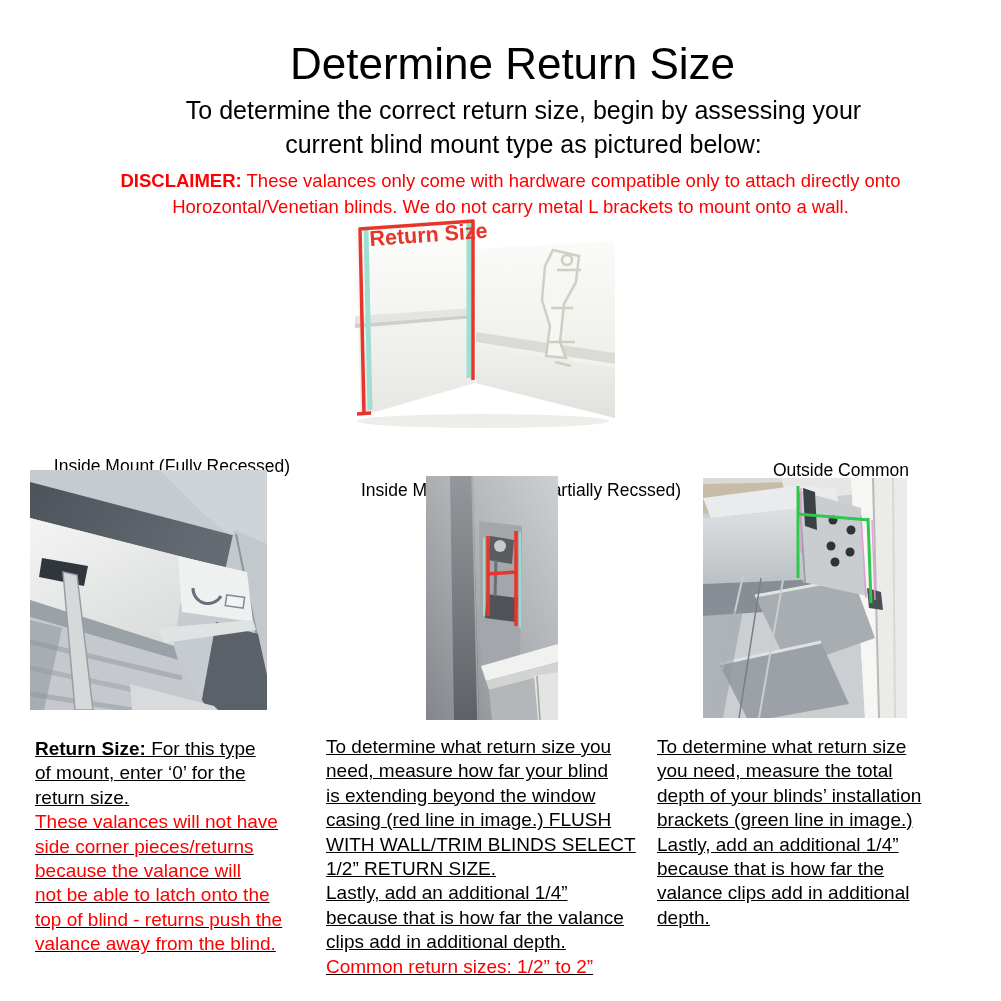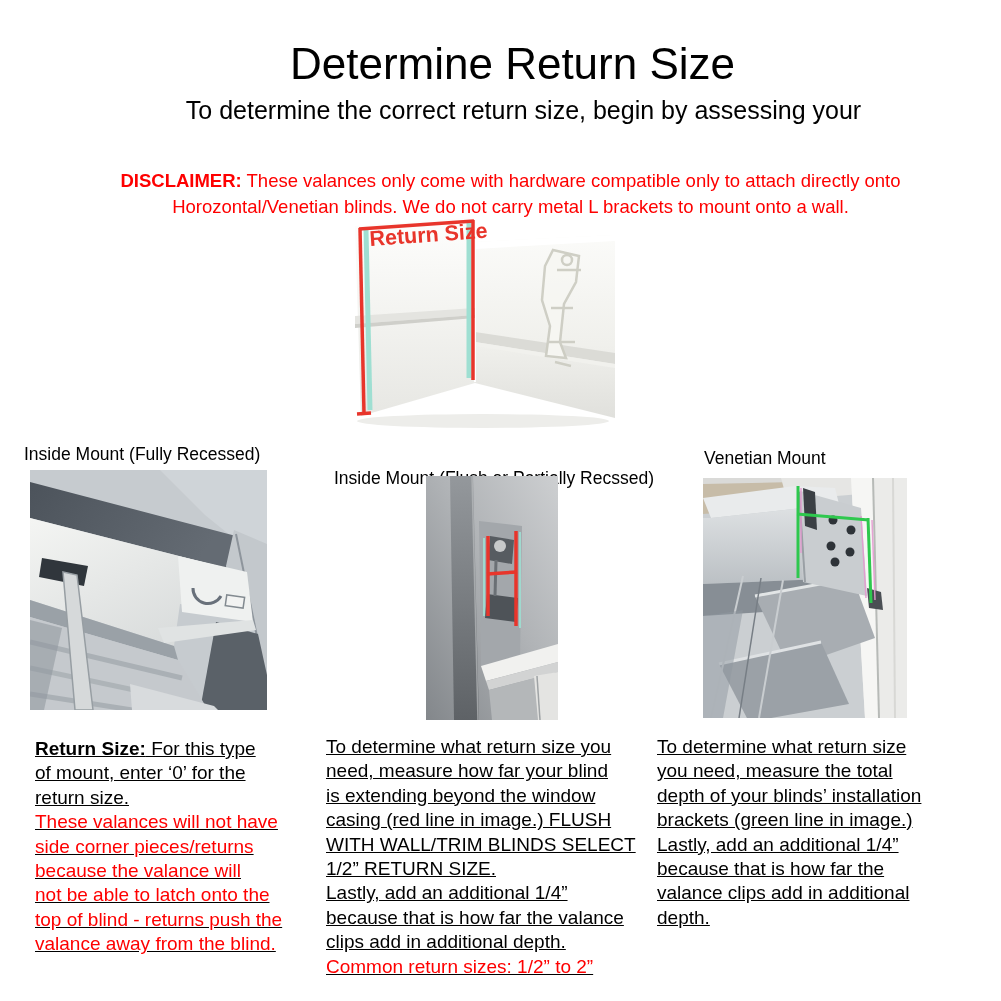--- a/index.html
+++ b/index.html
@@ -14,39 +14,39 @@
               font-size:18.5px;line-height:25.5px;color:var(--text_red,#fe0000);}
   .disclaimer strong{font-weight:700;}
 
   .photo{position:absolute;}
   .photo svg{display:block;width:100%;height:100%;}
   .hero{left:343px;top:212px;width:275px;height:218px;}
   .ph1{left:30px;top:470px;width:237px;height:240px;}
   .ph2{left:426px;top:476px;width:132px;height:244px;}
   .ph3{left:703px;top:478px;width:204px;height:240px;}
 
-  .collabel{position:absolute;margin:4px;text-align:left;font-size:17.5px;line-height:20px;}
+  .collabel{position:absolute;margin:16px;text-align:center;font-size:17.5px;line-height:20px;}
   .lab1{left:20px;top:440px;width:272px;}
   .lab2{left:330px;top:464px;width:350px;}
   .lab3{left:700px;top:444px;width:250px;}
 
   .coltext{position:absolute;margin:0;font-size:19px;line-height:24.4px;white-space:pre-line;text-decoration:underline;}
   .txt1{left:35px;top:737px;width:282px;}
   .txt2{left:326px;top:735px;width:352px;}
   .txt3{left:657px;top:735px;width:302px;}
   .red{color:var(--text_red,#fe0000);}
 </style>
 </head>
 <body>
 
 <div class="page">
 
   <h1 class="title">Determine Return Size</h1>
 
-  <p class="subtitle"><span>To determine the correct return size, begin by assessing your</span><br></p>
+  <p class="subtitle"><span>To determine the correct return size, begin by assessing your</span><br><span>current blind mount type as pictured below:</span></p>
 
   <p class="disclaimer"><strong>DISCLAIMER:</strong><span> These valances only come with hardware compatible only to attach directly onto</span><br><span>Horozontal/Venetian blinds. We do not carry metal L brackets to mount onto a wall.</span></p>
 
   <div class="photo hero">
     <svg viewBox="0 0 275 218">
       <defs>
         <linearGradient id="hgR" x1="0" x2="0" y1="0" y2="1">
           <stop offset="0" stop-color="#fefefd"></stop>
             <stop offset="0.5" stop-color="#f3f3f0"></stop>
             <stop offset="1" stop-color="#e7e7e3"></stop>
@@ -78,21 +78,21 @@
         <line x1="130" y1="8" x2="130" y2="168"></line>
         <line x1="16" y1="17" x2="131" y2="9"></line>
         <line x1="14" y1="202" x2="28" y2="201"></line>
       </g>
       <text x="27" y="34" style="fill:var(--marker_red,#e8352b)" font-size="21.5" font-weight="bold" transform="rotate(-4 27 34)">Return Size</text>
     </svg>
   </div>
 
   <p class="collabel lab1">Inside Mount (Fully Recessed)</p>
   <p class="collabel lab2">Inside Mount (Flush or Partially Recssed)</p>
-  <p class="collabel lab3">Venetian Mount</p>
+  <p class="collabel lab3">Outside Common</p>
 
   <div class="photo ph1">
     <svg viewBox="0 0 237 240">
       <defs>
         <linearGradient id="lpTop" x1="0" y1="0" x2="1" y2="0.3">
           <stop offset="0" stop-color="#4c535b"></stop>
             <stop offset="1" stop-color="#646b73"></stop>
         </linearGradient>
         <linearGradient id="lpFace" x1="0" y1="0" x2="0.8" y2="1">
           <stop offset="0" stop-color="#f4f5f3"></stop>

